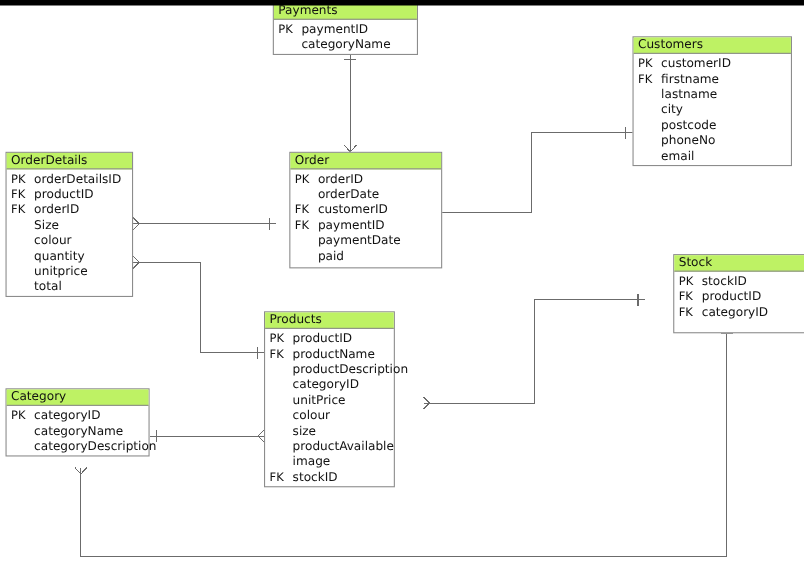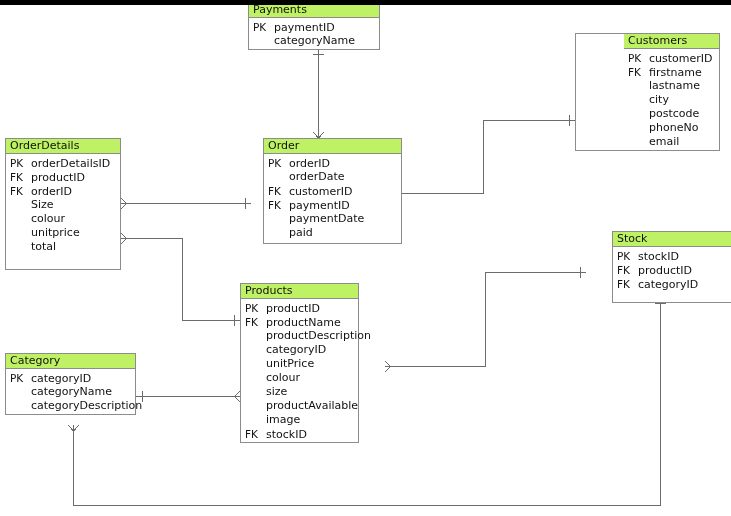--- a/index.html
+++ b/index.html
@@ -136,21 +136,21 @@
           <div class="field-row">
             <span class="field-key">PK</span>
             <span class="field-name">paymentID</span>
           </div>
           <div class="field-row">
             <span class="field-key"></span>
             <span class="field-name">categoryName</span>
           </div>
         </div>
       </div>
-      <div class="entity" style="left: 575px; top: 33px; width: 145px; height: 118px; padding-left: 48px;">
+      <div class="entity" style="left: 575px; top: 33px; width: 145px; height: 118px;">
         <div class="entity-header">Customers</div>
         <div class="entity-body">
           <div class="field-row">
             <span class="field-key">PK</span>
             <span class="field-name">customerID</span>
           </div>
           <div class="field-row">
             <span class="field-key">FK</span>
             <span class="field-name">firstname</span>
           </div>
@@ -194,20 +194,24 @@
           <div class="field-row">
             <span class="field-key"></span>
             <span class="field-name">Size</span>
           </div>
           <div class="field-row">
             <span class="field-key"></span>
             <span class="field-name">colour</span>
           </div>
           <div class="field-row">
             <span class="field-key"></span>
+            <span class="field-name">quantity</span>
+          </div>
+          <div class="field-row">
+            <span class="field-key"></span>
             <span class="field-name">unitprice</span>
           </div>
           <div class="field-row">
             <span class="field-key"></span>
             <span class="field-name">total</span>
           </div>
         </div>
       </div>
       <div class="entity" style="left: 251px; top: 138px; width: 139px; height: 106px; margin-left: 12px;">
         <div class="entity-header">Order</div>

